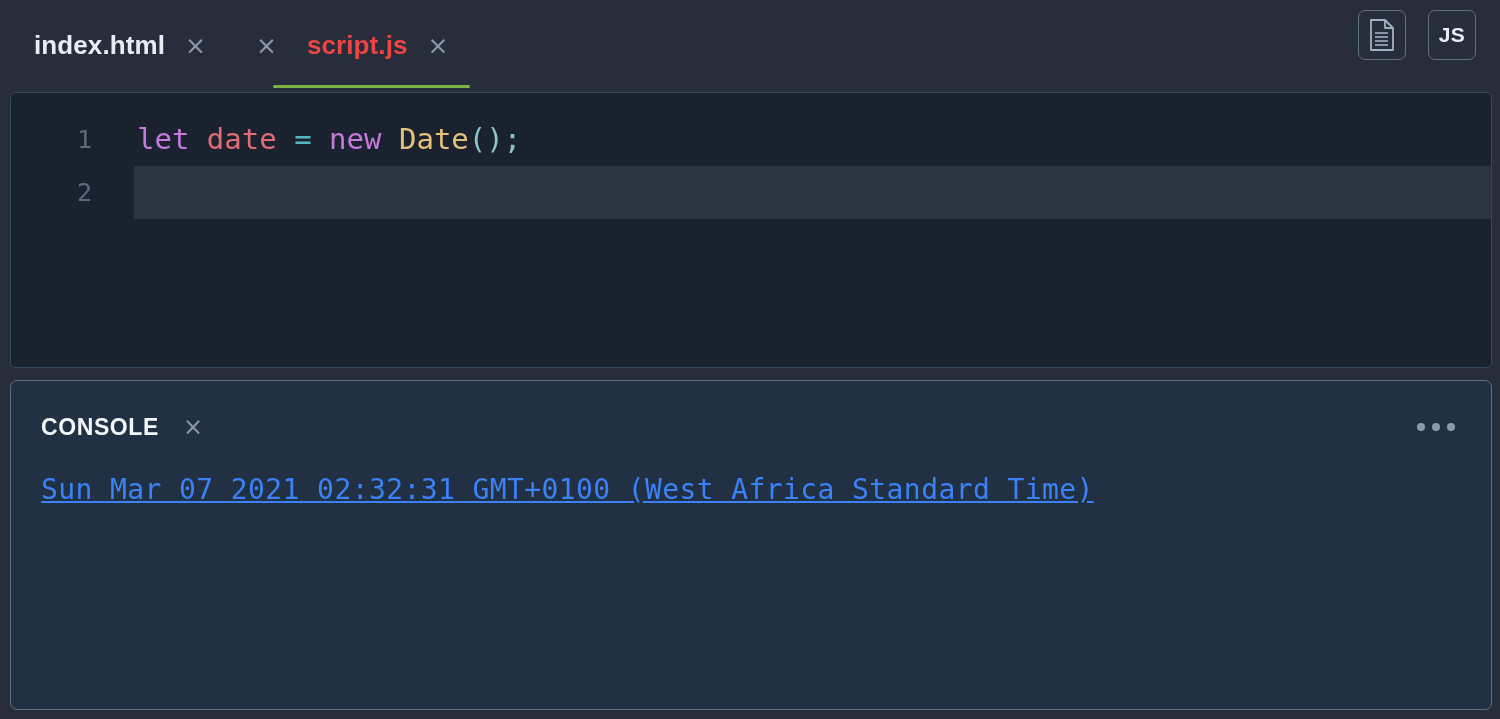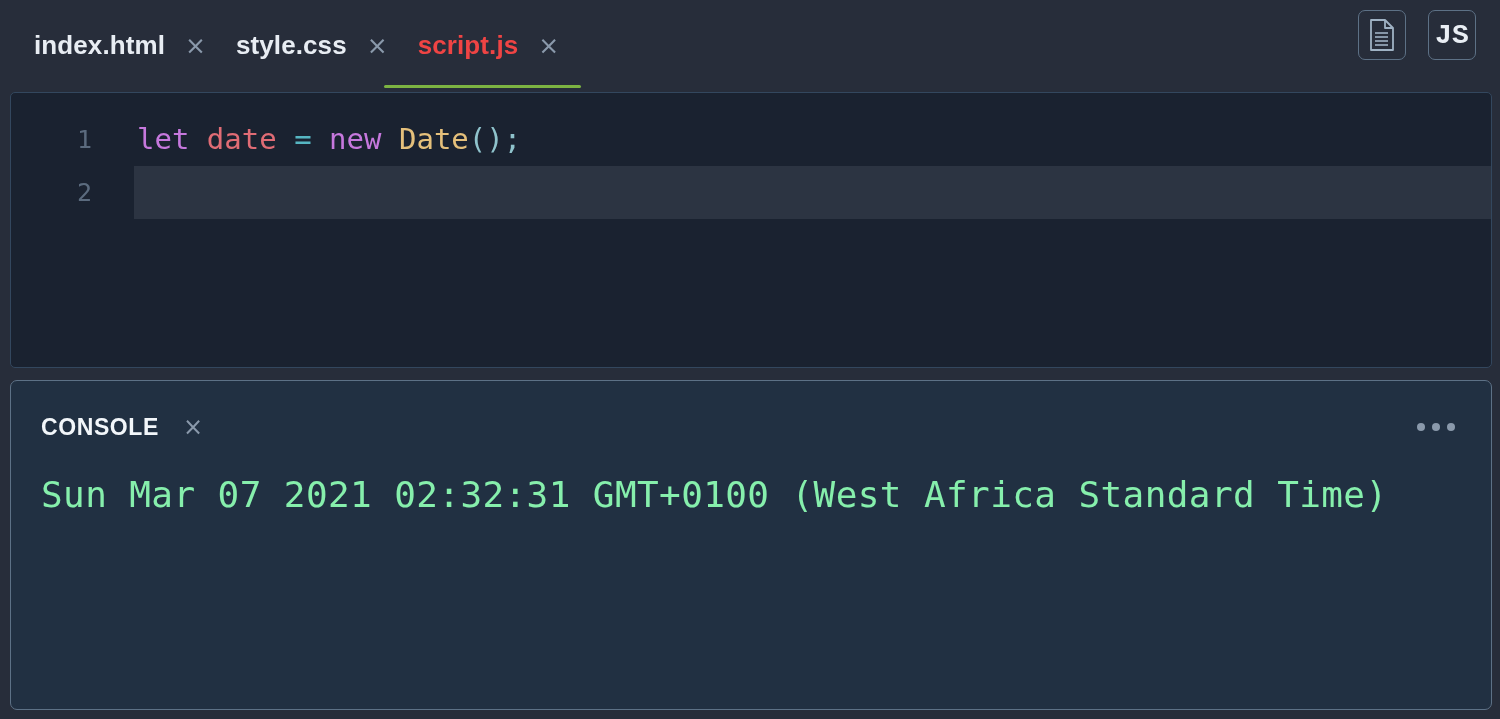--- a/index.html
+++ b/index.html
@@ -102,24 +102,24 @@
     align-items: center;
     justify-content: center;
     box-sizing: border-box;
     cursor: pointer;
   }
   .ico-btn.file-ico {
     border-color: #5d7186;
   }
   .js-text {
     color: #e9eef4;
-    font-size: 28px;
+    font-size: 21px;
     font-weight: bold;
     letter-spacing: 0.3px;
-    font-family: Liberation Mono, monospace;
+    font-family: Liberation Sans, sans-serif;
   }
 
   
   .editor-panel {
     position: absolute;
     left: 10px;
     top: 92px;
     width: 1482px;
     height: 276px;
     background: #1a2230;
@@ -231,43 +231,43 @@
     width: 8px;
     height: 8px;
     border-radius: 50%;
     background: #8a99ab;
   }
   .console-body {
     padding: 0 30px;
   }
   .console-line {
     font-family: "DejaVu Sans Mono", "Liberation Mono", monospace;
-    font-size: 36px;
-    color: #86efac;
+    font-size: 28px;
+    color: #3b82f6;
     letter-spacing: 0.4px;
     line-height: 1.2;
     white-space: pre;
+    text-decoration: underline;
   }
 </style>
 </head>
 <body>
 
 <div id="app">
 
   <div class="tabbar">
     <div class="tabs">
 
       <div class="tab">
         <span class="tab-label">index.html</span>
         <span class="tab-close">×</span>
         <span class="tab-underline"></span>
       </div>
 
       <div class="tab">
-        <span class="tab-label">style.css</span>
         <span class="tab-close">×</span>
         <span class="tab-underline"></span>
       </div>
 
       <div class="tab active">
         <span class="tab-label">script.js</span>
         <span class="tab-close">×</span>
         <span class="tab-underline"></span>
       </div>
 

